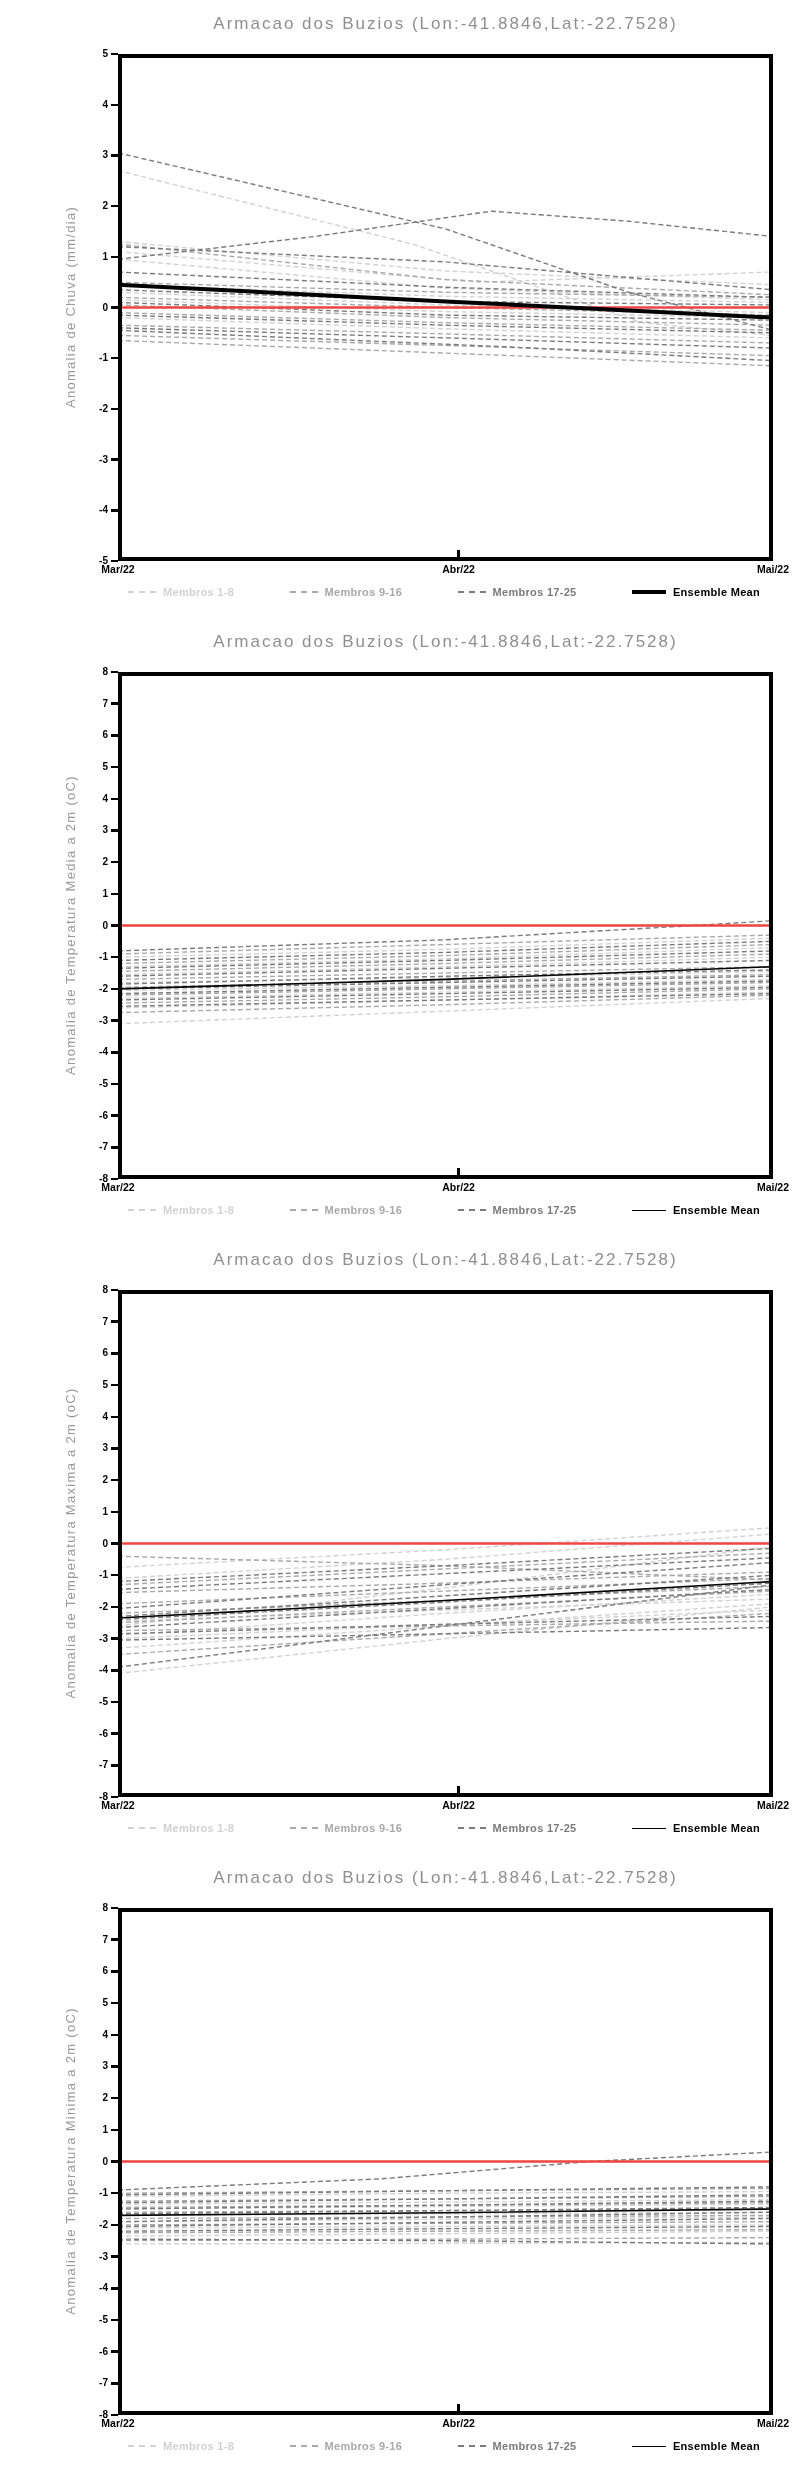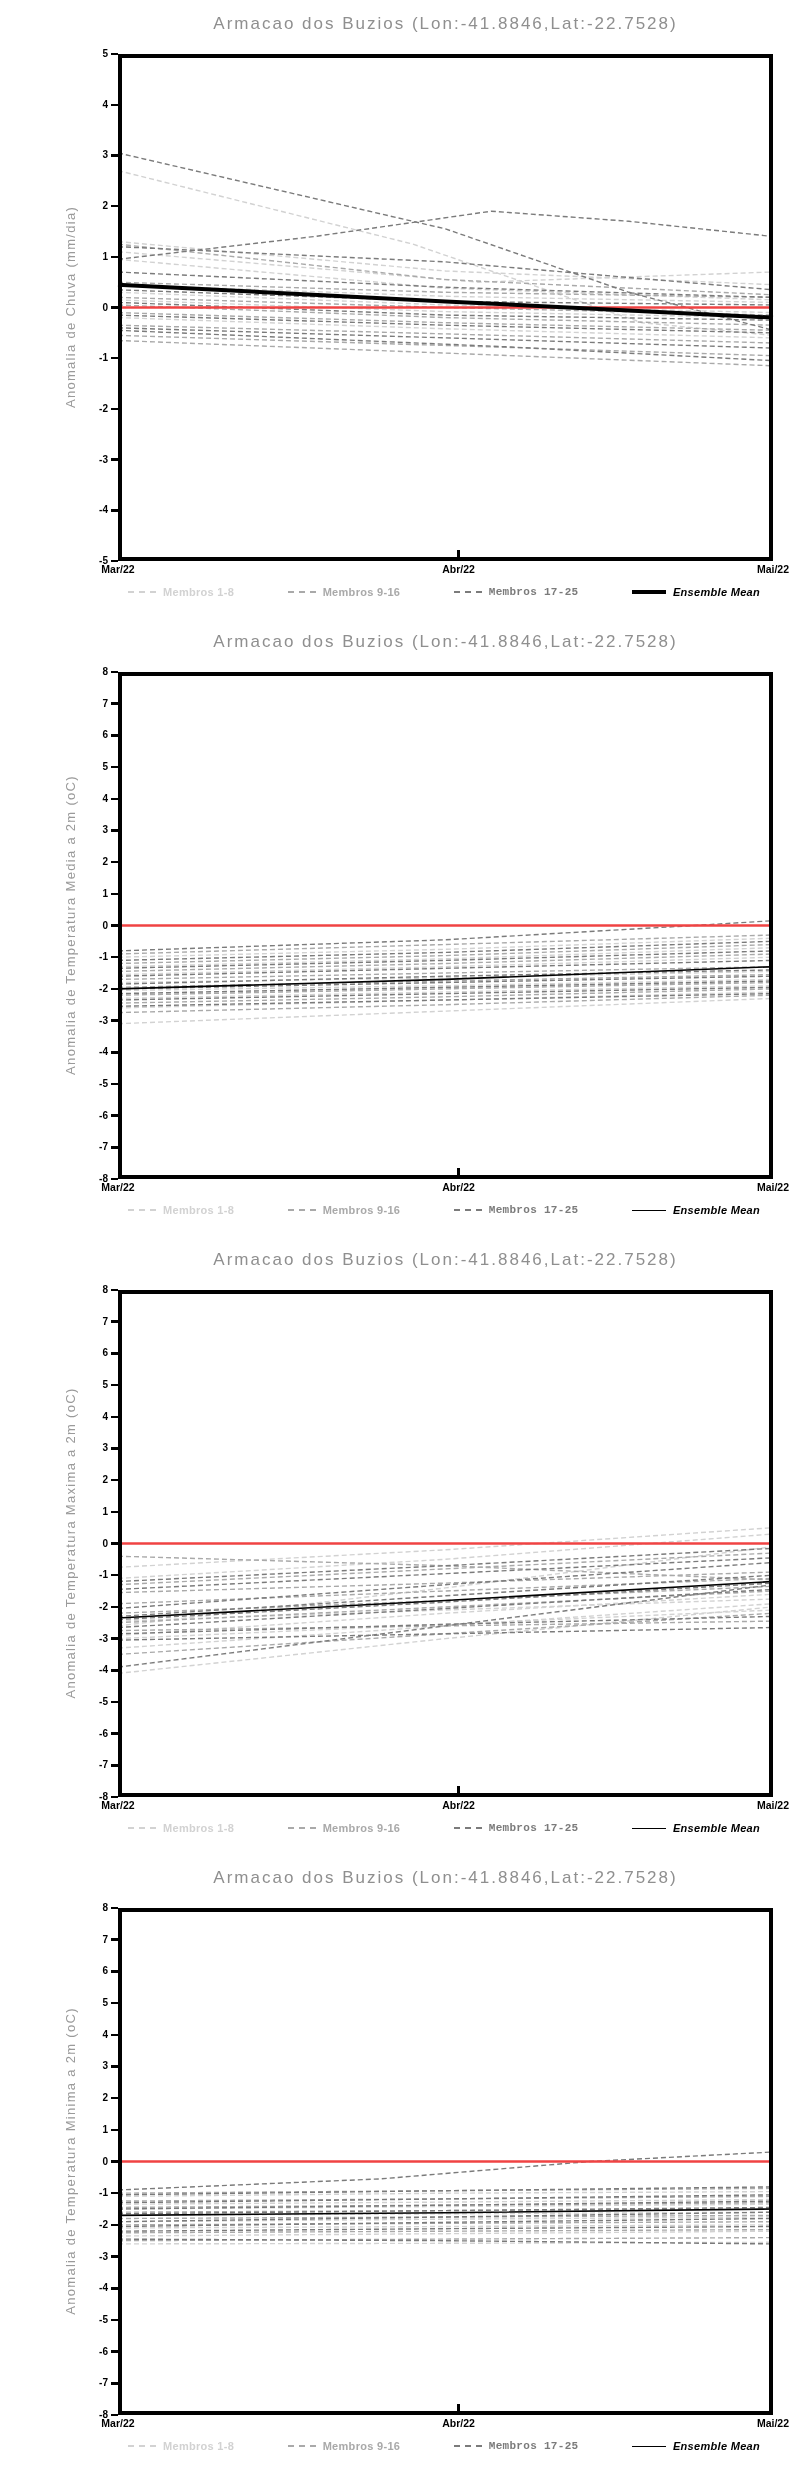--- a/index.html
+++ b/index.html
@@ -38,22 +38,22 @@
   .legend-item{display:flex;align-items:center;gap:7px;}
   .swatch{display:inline-block;width:28px;height:0;}
   .swatch.dashed{border-top:2px dashed #999;}
   .swatch.g1{border-top-color:var(--g1);}
   .swatch.g2{border-top-color:var(--g2);}
   .swatch.g3{border-top-color:var(--g3);}
   .swatch.solid{width:34px;border-top:2px solid var(--mean-col);}
   .legend-label{font-size:11px;font-weight:bold;letter-spacing:0.3px;line-height:1;}
   .lg1{color:var(--g1);}
   .lg2{color:var(--g2);}
-  .lg3{color:var(--g3);font-family:Liberation Mono, monospace;}
-  .lmean{color:var(--mean-col);font-style:italic;}
+  .lg3{color:var(--g3);}
+  .lmean{color:var(--mean-col);}
 </style>
 </head>
 <body>
 
 <div class="page">
 
   <div class="panel">
     <div class="chart-title">Armacao dos Buzios (Lon:-41.8846,Lat:-22.7528)</div>
     <div class="y-axis-label">Anomalia de Chuva (mm/dia)</div>
     <svg class="plot" viewBox="0 0 655 507" preserveAspectRatio="none">

